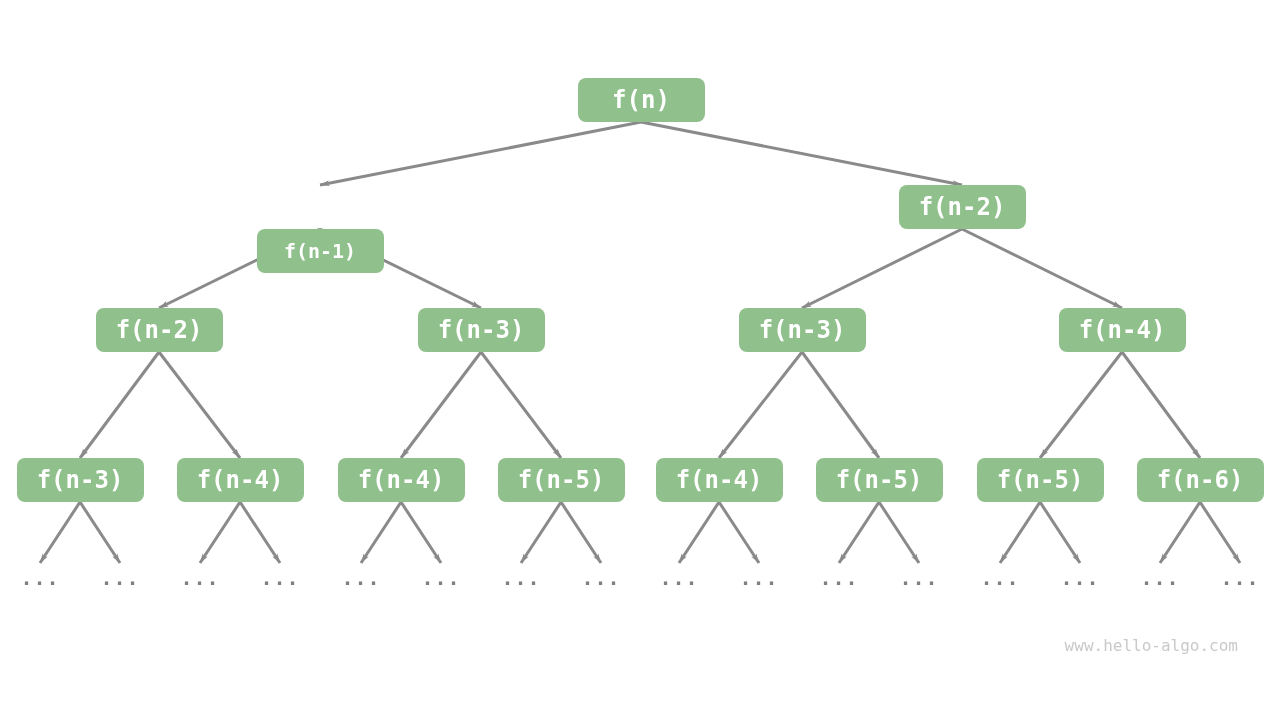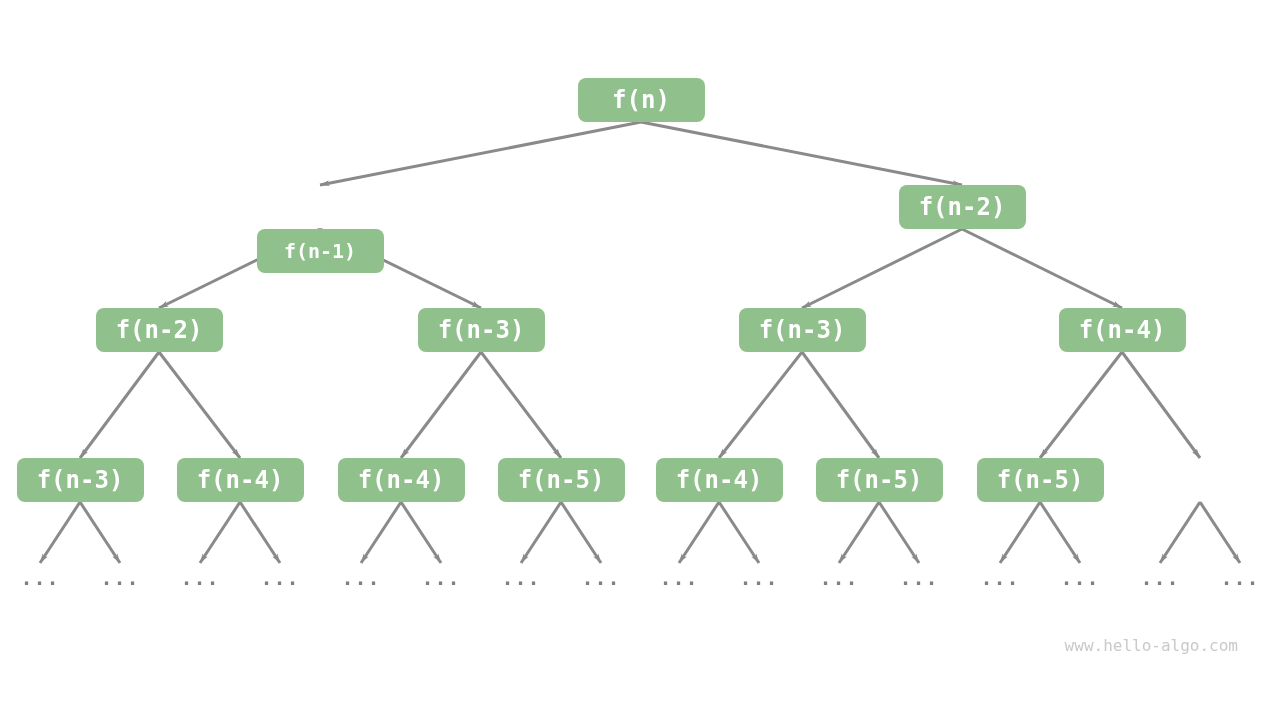--- a/index.html
+++ b/index.html
@@ -89,20 +89,21 @@
       <div class="node" style="width: 127px; height: 44px; left: 417.5px; top: 308px; border-radius: 8px; font-size: 24px;">f(n-3)</div>
       <div class="node" style="width: 127px; height: 44px; left: 738.5px; top: 308px; border-radius: 8px; font-size: 24px;">f(n-3)</div>
       <div class="node" style="width: 127px; height: 44px; left: 1058.5px; top: 308px; border-radius: 8px; font-size: 24px;">f(n-4)</div>
       <div class="node" style="width: 127px; height: 44px; left: 16.5px; top: 458px; border-radius: 8px; font-size: 24px;">f(n-3)</div>
       <div class="node" style="width: 127px; height: 44px; left: 176.5px; top: 458px; border-radius: 8px; font-size: 24px;">f(n-4)</div>
       <div class="node" style="width: 127px; height: 44px; left: 337.5px; top: 458px; border-radius: 8px; font-size: 24px;">f(n-4)</div>
       <div class="node" style="width: 127px; height: 44px; left: 497.5px; top: 458px; border-radius: 8px; font-size: 24px;">f(n-5)</div>
       <div class="node" style="width: 127px; height: 44px; left: 655.5px; top: 458px; border-radius: 8px; font-size: 24px;">f(n-4)</div>
       <div class="node" style="width: 127px; height: 44px; left: 815.5px; top: 458px; border-radius: 8px; font-size: 24px;">f(n-5)</div>
       <div class="node" style="width: 127px; height: 44px; left: 976.5px; top: 458px; border-radius: 8px; font-size: 24px;">f(n-5)</div>
+      <div class="node" style="width: 127px; height: 44px; left: 1136.5px; top: 458px; border-radius: 8px; font-size: 24px;">f(n-6)</div>
       <div class="ellipsis" style="width: 60px; left: 10px; top: 566px;">...</div>
       <div class="ellipsis" style="width: 60px; left: 90px; top: 566px;">...</div>
       <div class="ellipsis" style="width: 60px; left: 170px; top: 566px;">...</div>
       <div class="ellipsis" style="width: 60px; left: 250px; top: 566px;">...</div>
       <div class="ellipsis" style="width: 60px; left: 331px; top: 566px;">...</div>
       <div class="ellipsis" style="width: 60px; left: 411px; top: 566px;">...</div>
       <div class="ellipsis" style="width: 60px; left: 491px; top: 566px;">...</div>
       <div class="ellipsis" style="width: 60px; left: 571px; top: 566px;">...</div>
       <div class="ellipsis" style="width: 60px; left: 649px; top: 566px;">...</div>
       <div class="ellipsis" style="width: 60px; left: 729px; top: 566px;">...</div>

